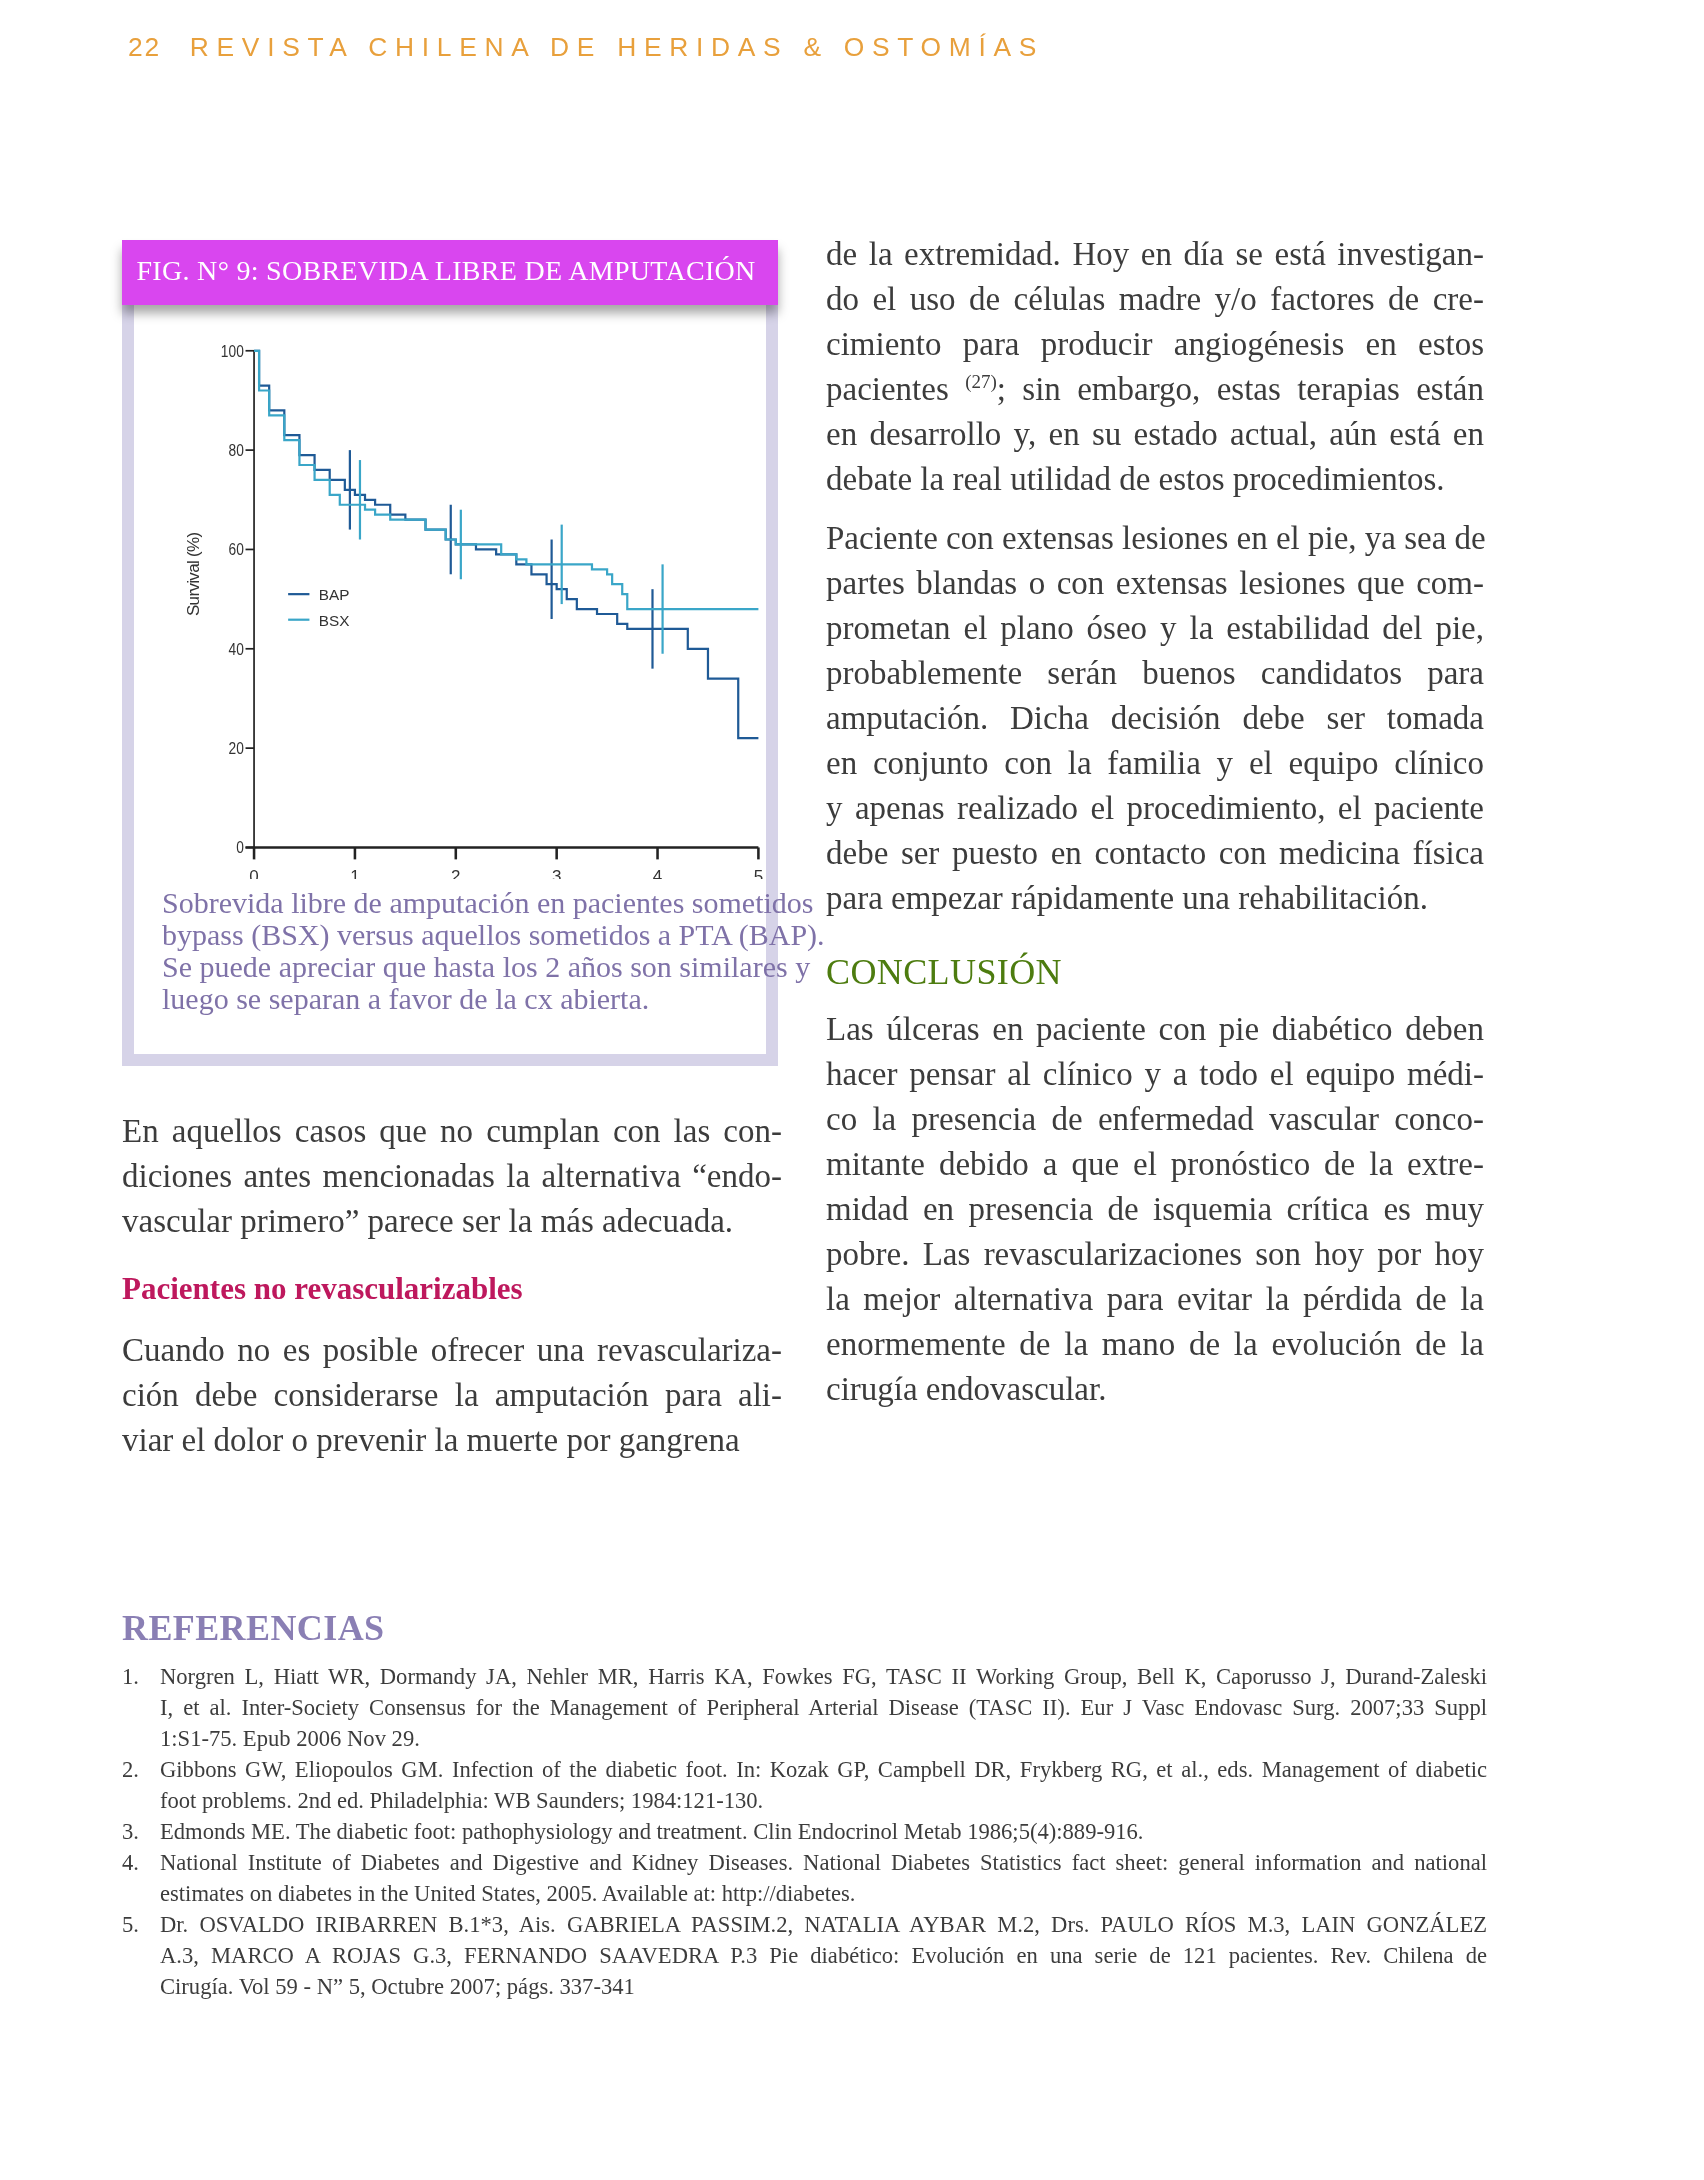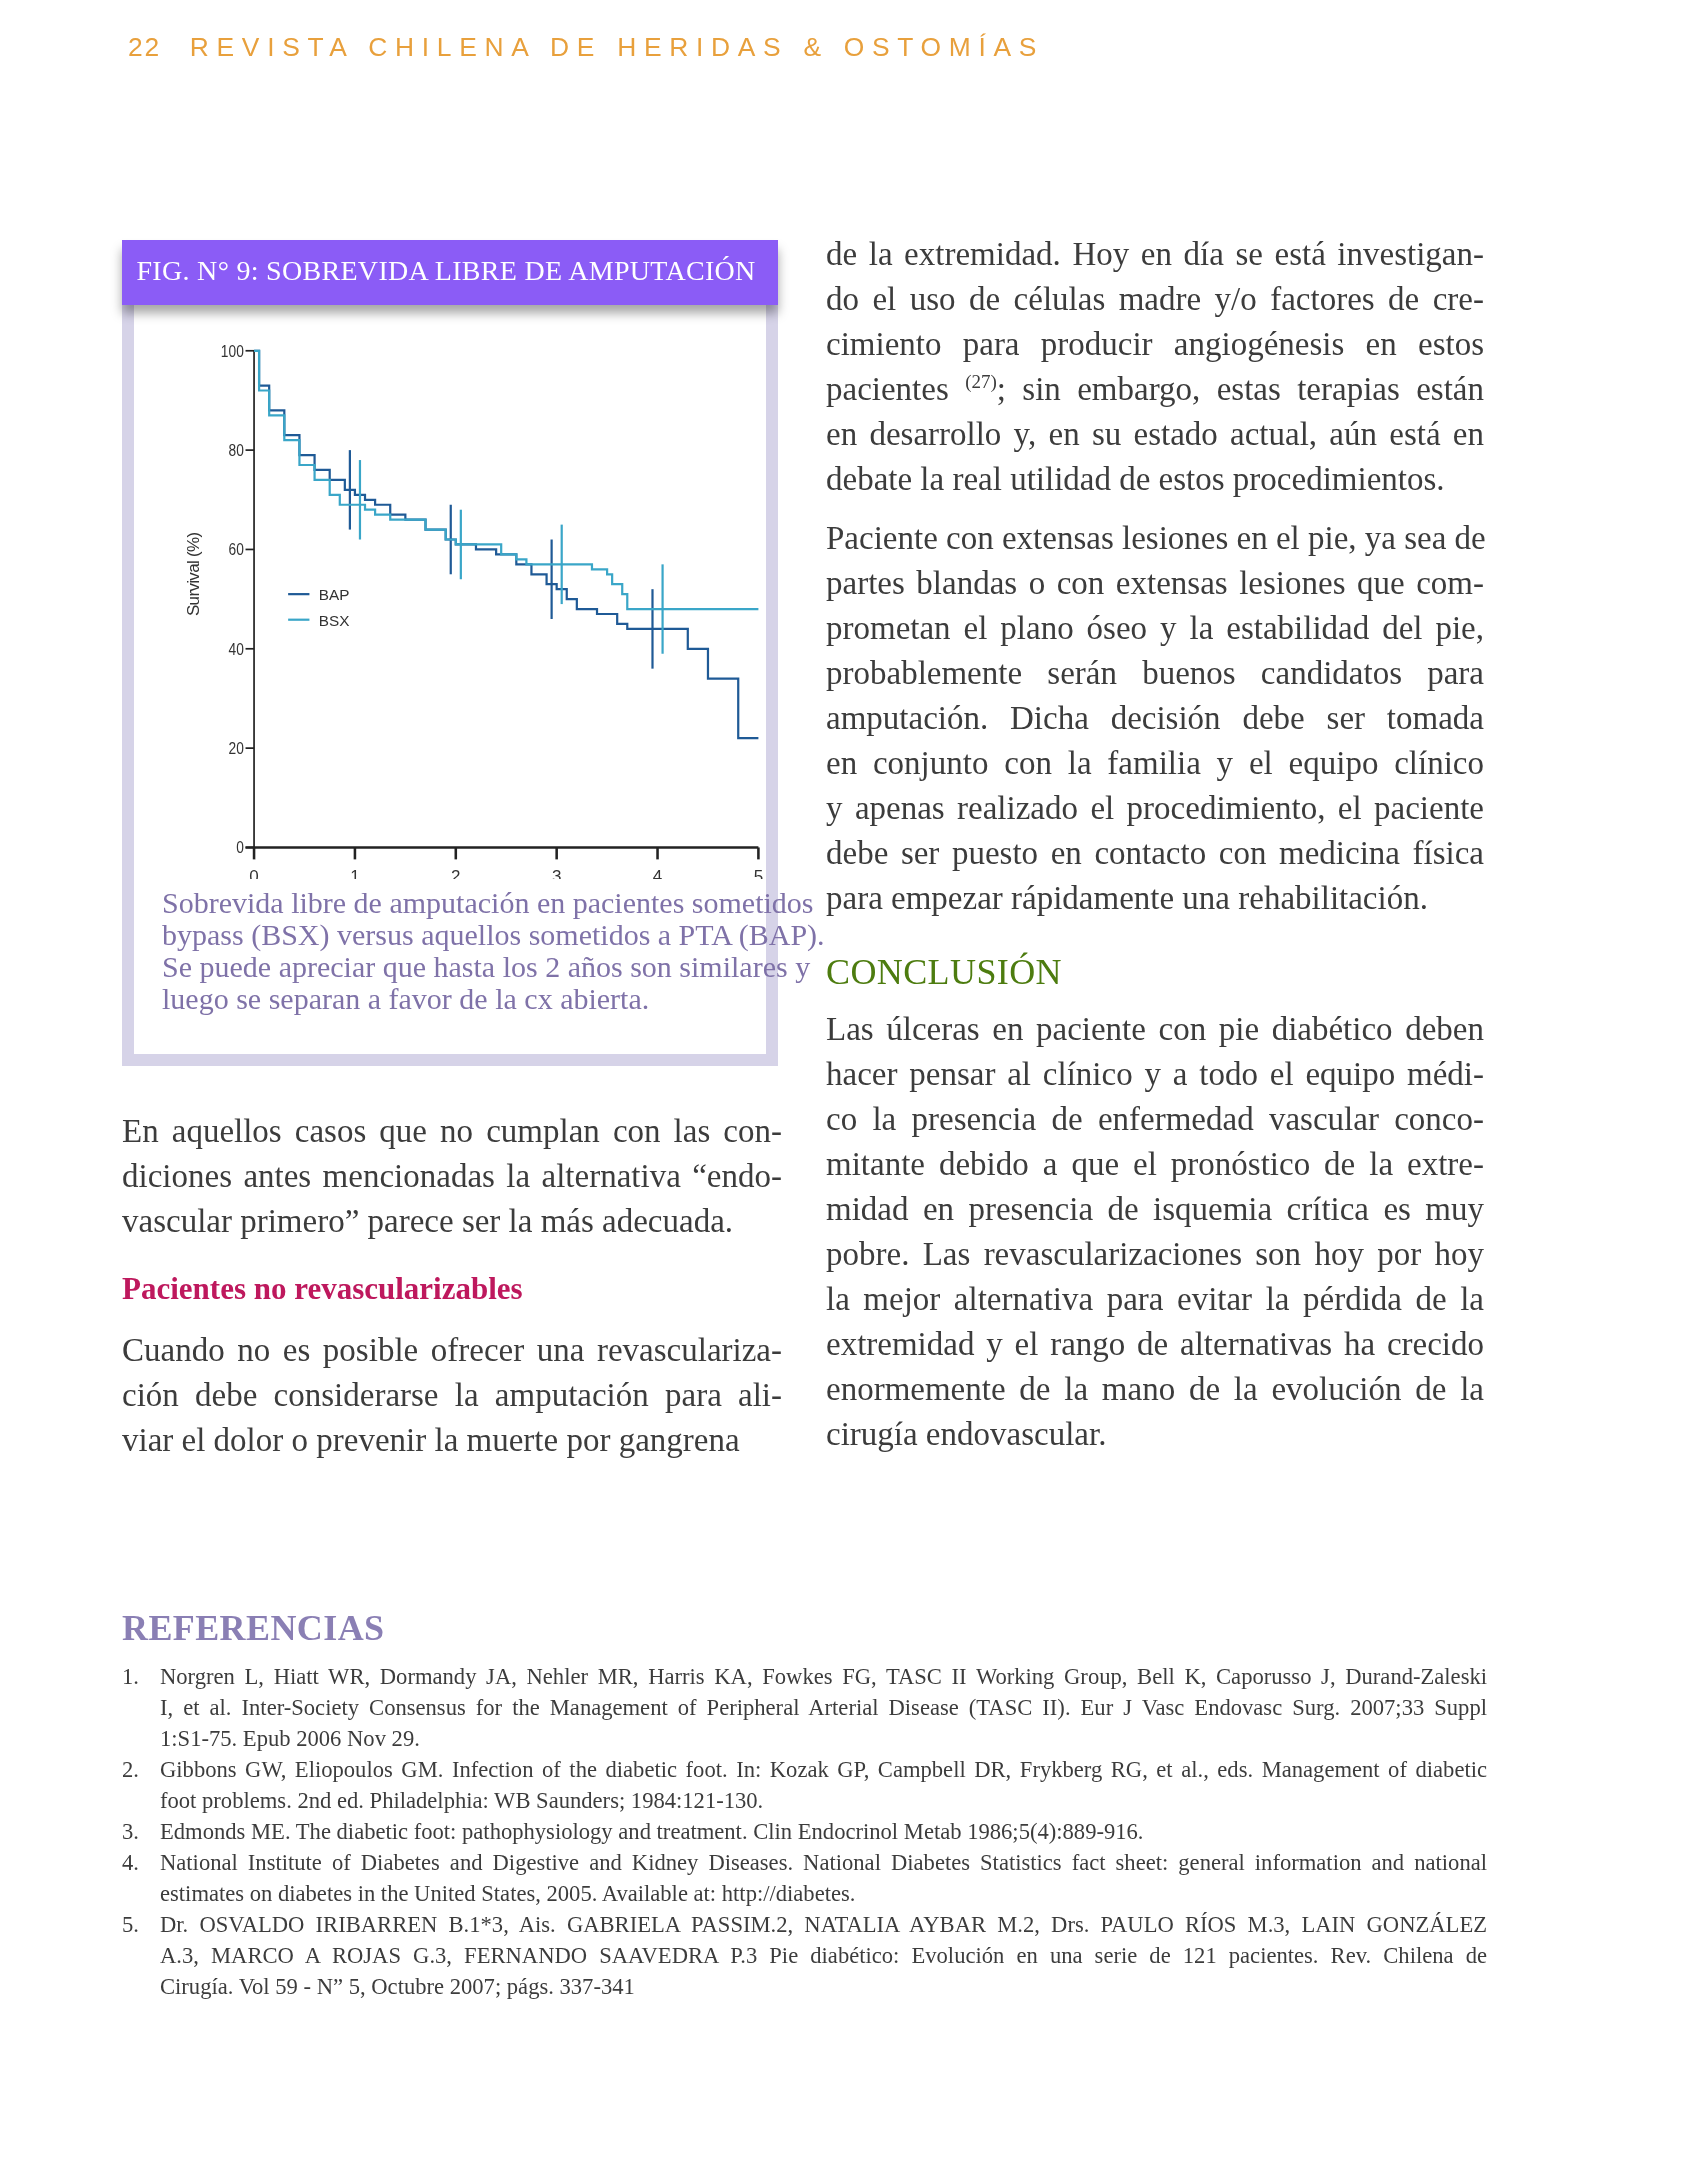--- a/index.html
+++ b/index.html
@@ -19,21 +19,21 @@
   .figure {
     position: absolute; left: 122px; top: 240px; width: 656px; height: 826px;
     background: #d6d3e8;
   }
   .figure .inner {
     position: absolute; left: 12px; top: 63px; right: 12px; bottom: 12px;
     background: #fff;
   }
   .figure .title-bar {
     position: absolute; left: 0; top: 0; width: 656px; height: 65px;
-    background: #8b5cf6; box-shadow: 0 8.5px 10.2px rgba(0,0,0,0.35);
+    background: #d946ef; box-shadow: 0 8.5px 10.2px rgba(0,0,0,0.35);
     z-index: 2;
   }
   .figure .title-bar span {
     position: absolute; left: 14.5px; top: 15.3px; color: #fff;
     font-size: 28px; letter-spacing: 0.3px; white-space: nowrap;
   }
   .chart-svg { position: absolute; left: 0; top: 0; }
   .fig-caption {
     position: absolute; left: 40px; top: 647px; width: 596px;
     color: #7f72a8; font-size: 30px; line-height: 32px;
@@ -187,21 +187,20 @@
     </p>
   <h2 class="section-head" style="margin-top:29px; margin-bottom:12px;">CONCLUSIÓN</h2>
   <p id="right-p3">
       <span class="line">Las úlceras en paciente con pie diabético deben</span>
       <span class="line">hacer pensar al clínico y a todo el equipo médi-</span>
       <span class="line">co la presencia de enfermedad vascular conco-</span>
       <span class="line">mitante debido a que el pronóstico de la extre-</span>
       <span class="line">midad en presencia de isquemia crítica es muy</span>
       <span class="line">pobre. Las revascularizaciones son hoy por hoy</span>
       <span class="line">la mejor alternativa para evitar la pérdida de la</span>
-      <span class="line">extremidad y el rango de alternativas ha crecido</span>
       <span class="line">enormemente de la mano de la evolución de la</span>
       <span class="line last">cirugía endovascular.</span>
     </p>
 </div>
 
 <h2 class="refs-head">REFERENCIAS</h2>
 <ol class="refs" id="refs-list">
     <li><span class="num">1.</span><span class="txt"><span class="l">Norgren L, Hiatt WR, Dormandy JA, Nehler MR, Harris KA, Fowkes FG, TASC II Working Group, Bell K, Caporusso J, Durand-Zaleski</span><span class="l">I, et al. Inter-Society Consensus for the Management of Peripheral Arterial Disease (TASC II). Eur J Vasc Endovasc Surg. 2007;33 Suppl</span><span class="l last">1:S1-75. Epub 2006 Nov 29.</span></span></li>
     <li><span class="num">2.</span><span class="txt"><span class="l">Gibbons GW, Eliopoulos GM. Infection of the diabetic foot. In: Kozak GP, Campbell DR, Frykberg RG, et al., eds. Management of diabetic</span><span class="l last">foot problems. 2nd ed. Philadelphia: WB Saunders; 1984:121-130.</span></span></li>
     <li><span class="num">3.</span><span class="txt"><span class="l last">Edmonds ME. The diabetic foot: pathophysiology and treatment. Clin Endocrinol Metab 1986;5(4):889-916.</span></span></li>

